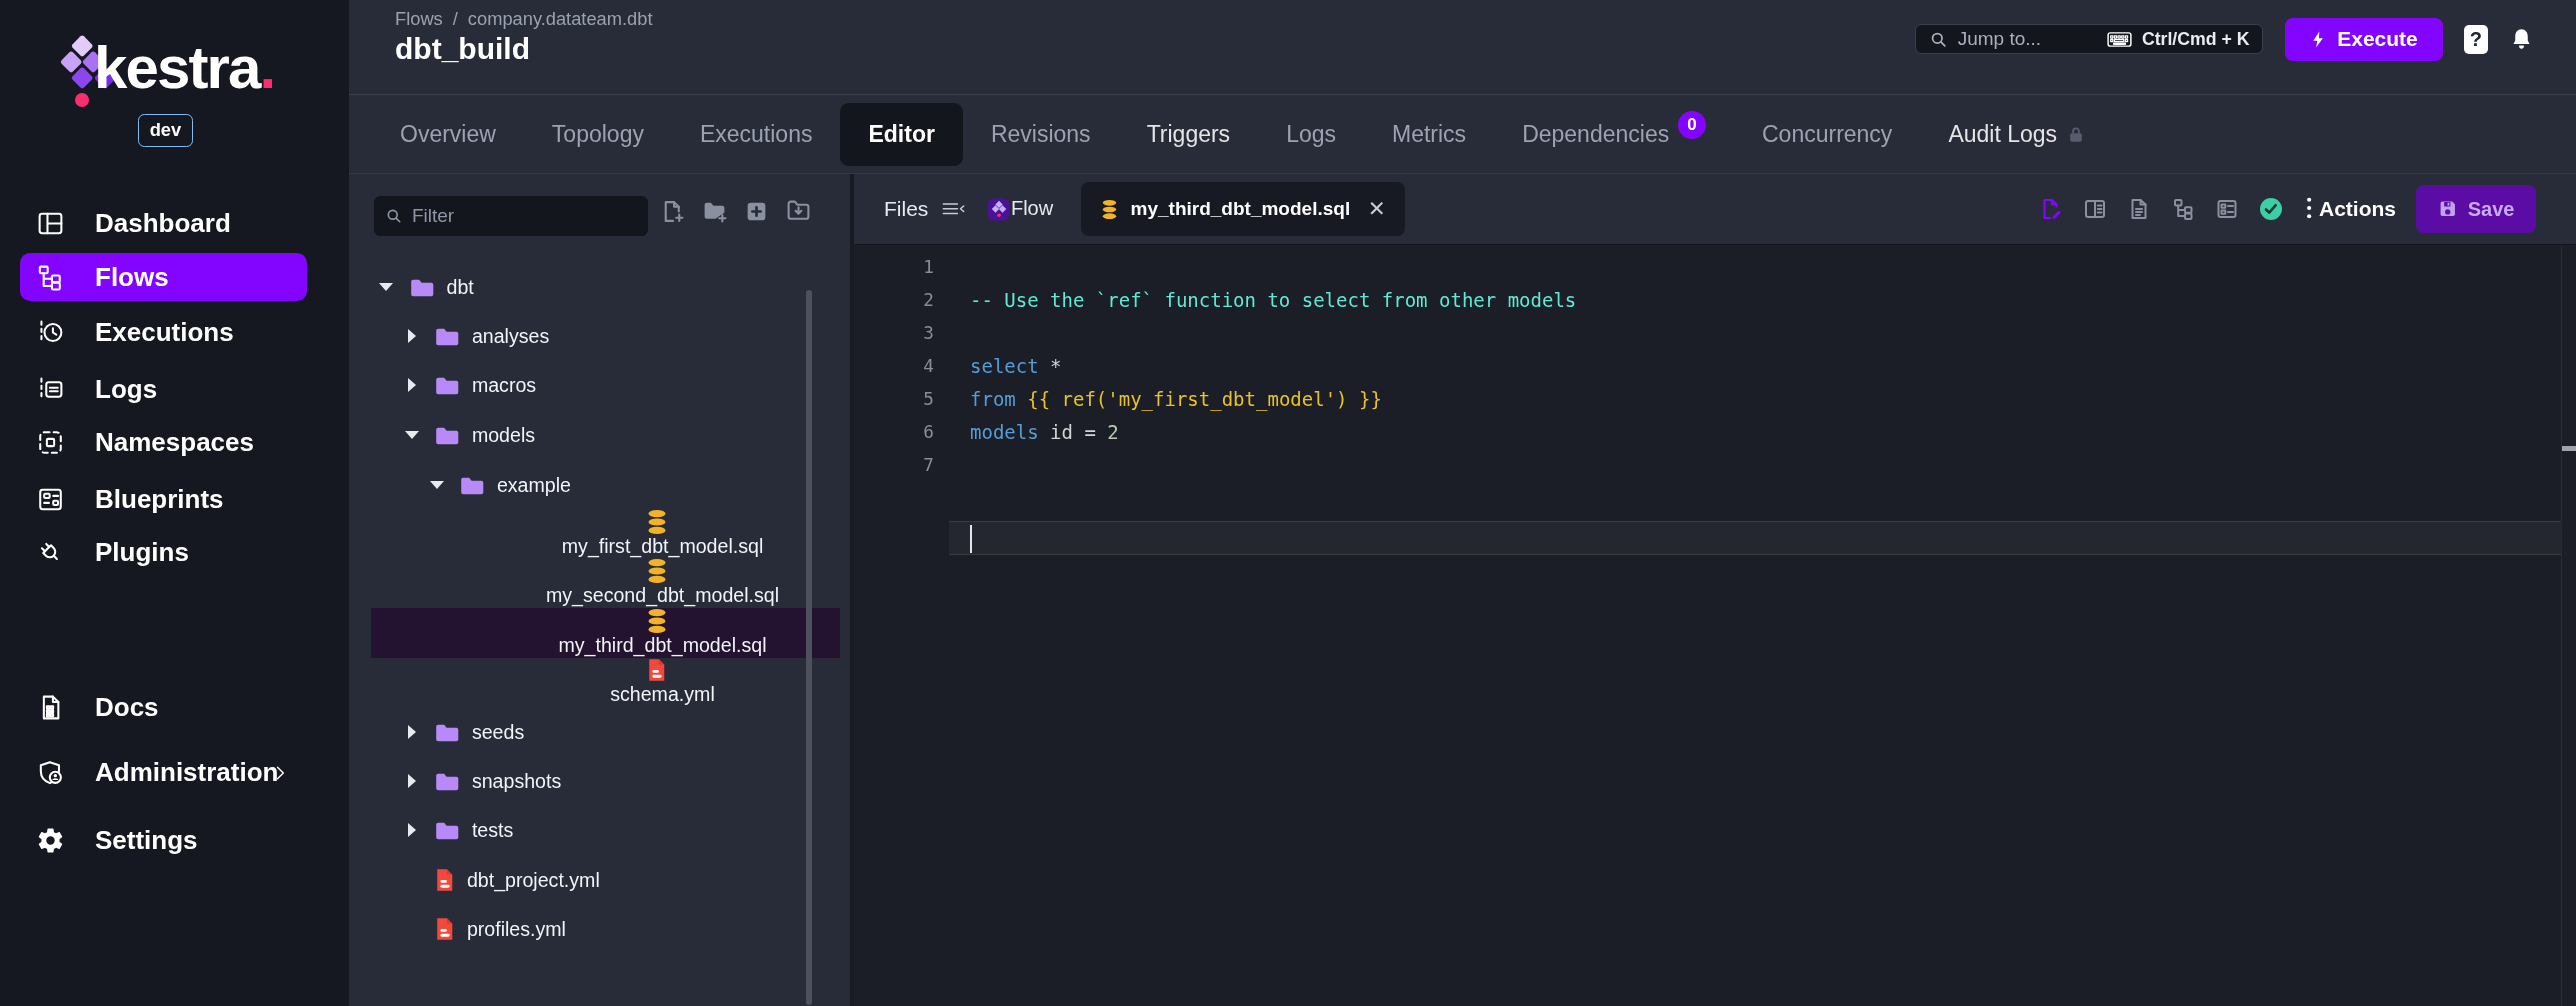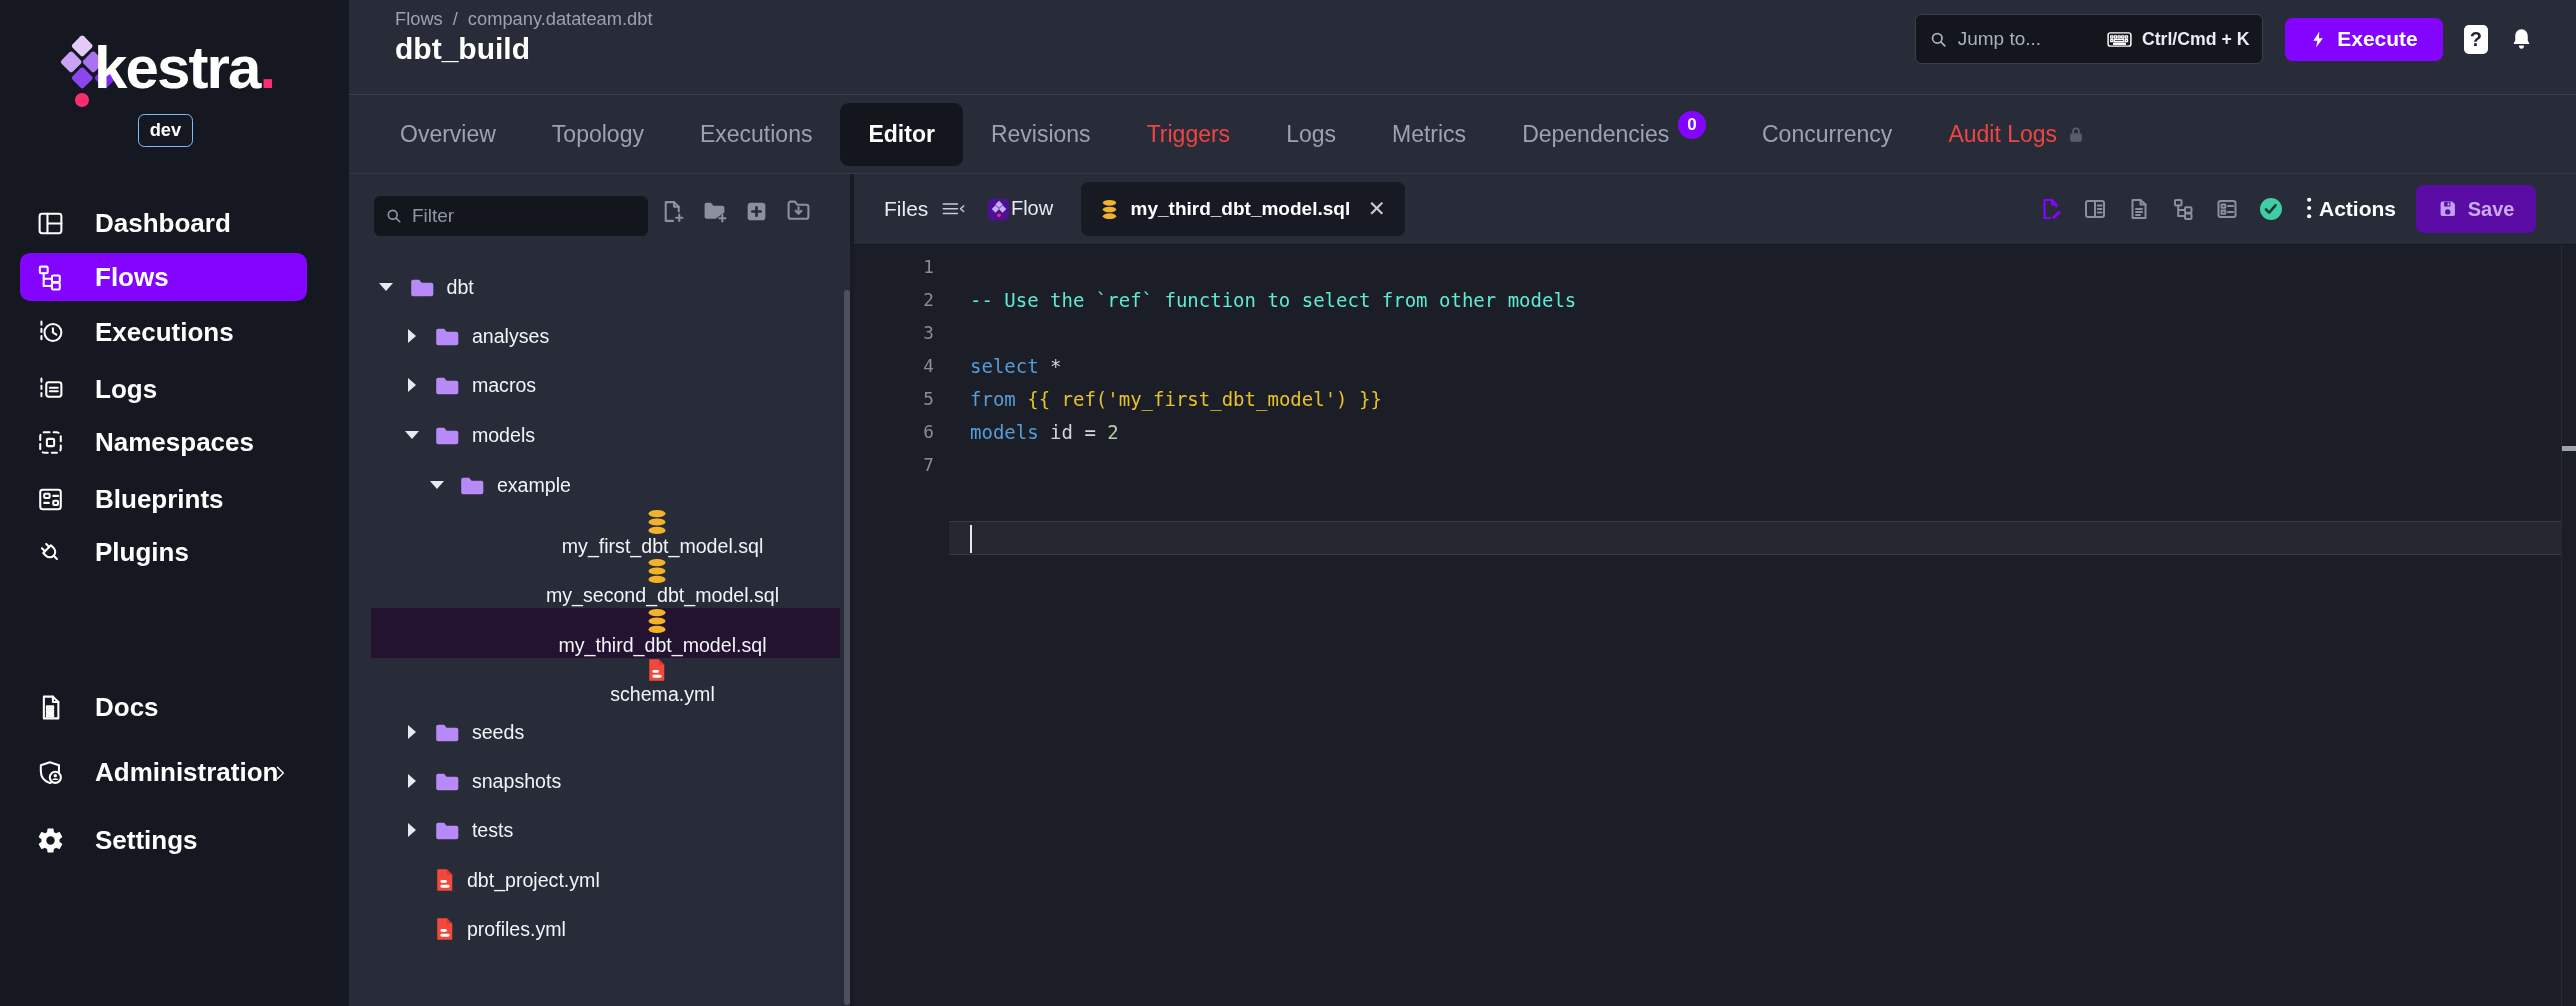--- a/index.html
+++ b/index.html
@@ -32,40 +32,40 @@
   .nav-pill .nav-icon { left:14.5px; }
   .nav-pill .nav-label { left:75px; font-weight:700; }
   .nav-chevron { position:absolute; left:270px; width:20px; height:20px; }
   .nav-chevron svg { width:20px; height:20px; }
 
   
   .topbar { position:absolute; left:349px; top:0; width:2227px; height:94px; background:#282C38; }
   .breadcrumb { position:absolute; left:46px; top:7.6px; font-size:18.3px; color:#9AA1B0; display:flex; gap:10px; }
   .page-title { position:absolute; left:46px; top:32px; font-size:30px; font-weight:700; color:#FFFFFF; }
   .top-right { position:absolute; right:42px; top:17px; height:44px; display:flex; align-items:center; gap:21.5px; }
-  .jump-box { width:348px; height:50px; background:#14161E; border:1.3px solid #3A404E; border-radius:6.3px; display:flex; align-items:center; padding:0 12.6px; gap:10px; cursor:pointer; }
+  .jump-box { width:348px; height:30px; background:#14161E; border:1.3px solid #3A404E; border-radius:6.3px; display:flex; align-items:center; padding:0 12.6px; gap:10px; cursor:pointer; }
   .jump-box .ph { font-size:19px; color:#A9AFBC; }
   .jump-box .spacer { flex:1; }
   .jump-box .sc { font-size:17.7px; font-weight:600; color:#E8EBF1; white-space:nowrap; }
   .exec-btn { width:158px; height:43px; background:#8405FF; border-radius:7.6px; display:flex; align-items:center; justify-content:center; gap:8.8px; font-size:21px; font-weight:700; color:#fff; cursor:pointer; }
   .help-btn { width:23.4px; height:29px; background:#fff; border-radius:5px; color:#20242E; font-size:20px; font-weight:800; display:flex; align-items:center; justify-content:center; cursor:pointer; }
   .bell-btn { width:25px; height:29px; display:flex; align-items:center; justify-content:center; cursor:pointer; }
 
   
   .tabrow { position:absolute; left:349px; top:94px; width:2227px; height:80px; border-top:1.3px solid #3A3F4C; display:flex; align-items:center; padding-left:23px; }
   .ftab { height:63px; display:flex; align-items:center; padding:0 28px; font-size:23px; font-weight:500; color:#9CA2B1; border-radius:8.8px; cursor:pointer; white-space:nowrap; }
   .ftab.active { background:#14161E; color:#FFFFFF; font-weight:700; }
-  .ftab.disabled { color:#ef4444; cursor:default; }
+  .ftab.disabled { color:#e5e5e5; cursor:default; }
   .tab-badge { display:inline-block; margin-left:8.8px; transform:translateY(-10px); background:#8405FF; color:#fff; min-width:28px; height:28px; border-radius:50%; font-size:17px; font-weight:700; text-align:center; line-height:28px; }
   .tab-lock { margin-left:8.8px; display:flex; }
 
   .content-topline { position:absolute; left:349px; top:173px; width:2227px; height:1.3px; background:#343947; }
 
   
-  .tree-panel { position:absolute; left:349px; top:174px; width:501px; height:832px; background:#282C38; }
+  .tree-panel { position:absolute; left:349px; top:174px; width:463px; height:832px; background:#282C38; }
   .filter-box { position:absolute; left:25px; top:21.5px; width:274px; height:40px; background:#14161E; border-radius:6.3px; display:flex; align-items:center; padding:0 11.4px; gap:8.8px; }
   .filter-box input { background:transparent; border:none; outline:none; color:#C9CED9; font-size:19px; font-family:"Liberation Sans",sans-serif; width:202px; }
   .filter-box input::placeholder { color:#8F96A5; }
   .panel-icons { position:absolute; left:311px; top:25px; display:flex; gap:17px; align-items:center; }
   .panel-icons .pi { width:25px; height:25px; cursor:pointer; }
   .panel-icons svg { width:25px; height:25px; }
 
   .tree-row { position:absolute; left:22px; width:469px; height:50px; display:flex; align-items:center; cursor:pointer; }
   .tree-row.selected { background:#231331; }
   .lvl0 { padding-left:7.6px; } .lvl1 { padding-left:33px; } .lvl2 { padding-left:58px; }

